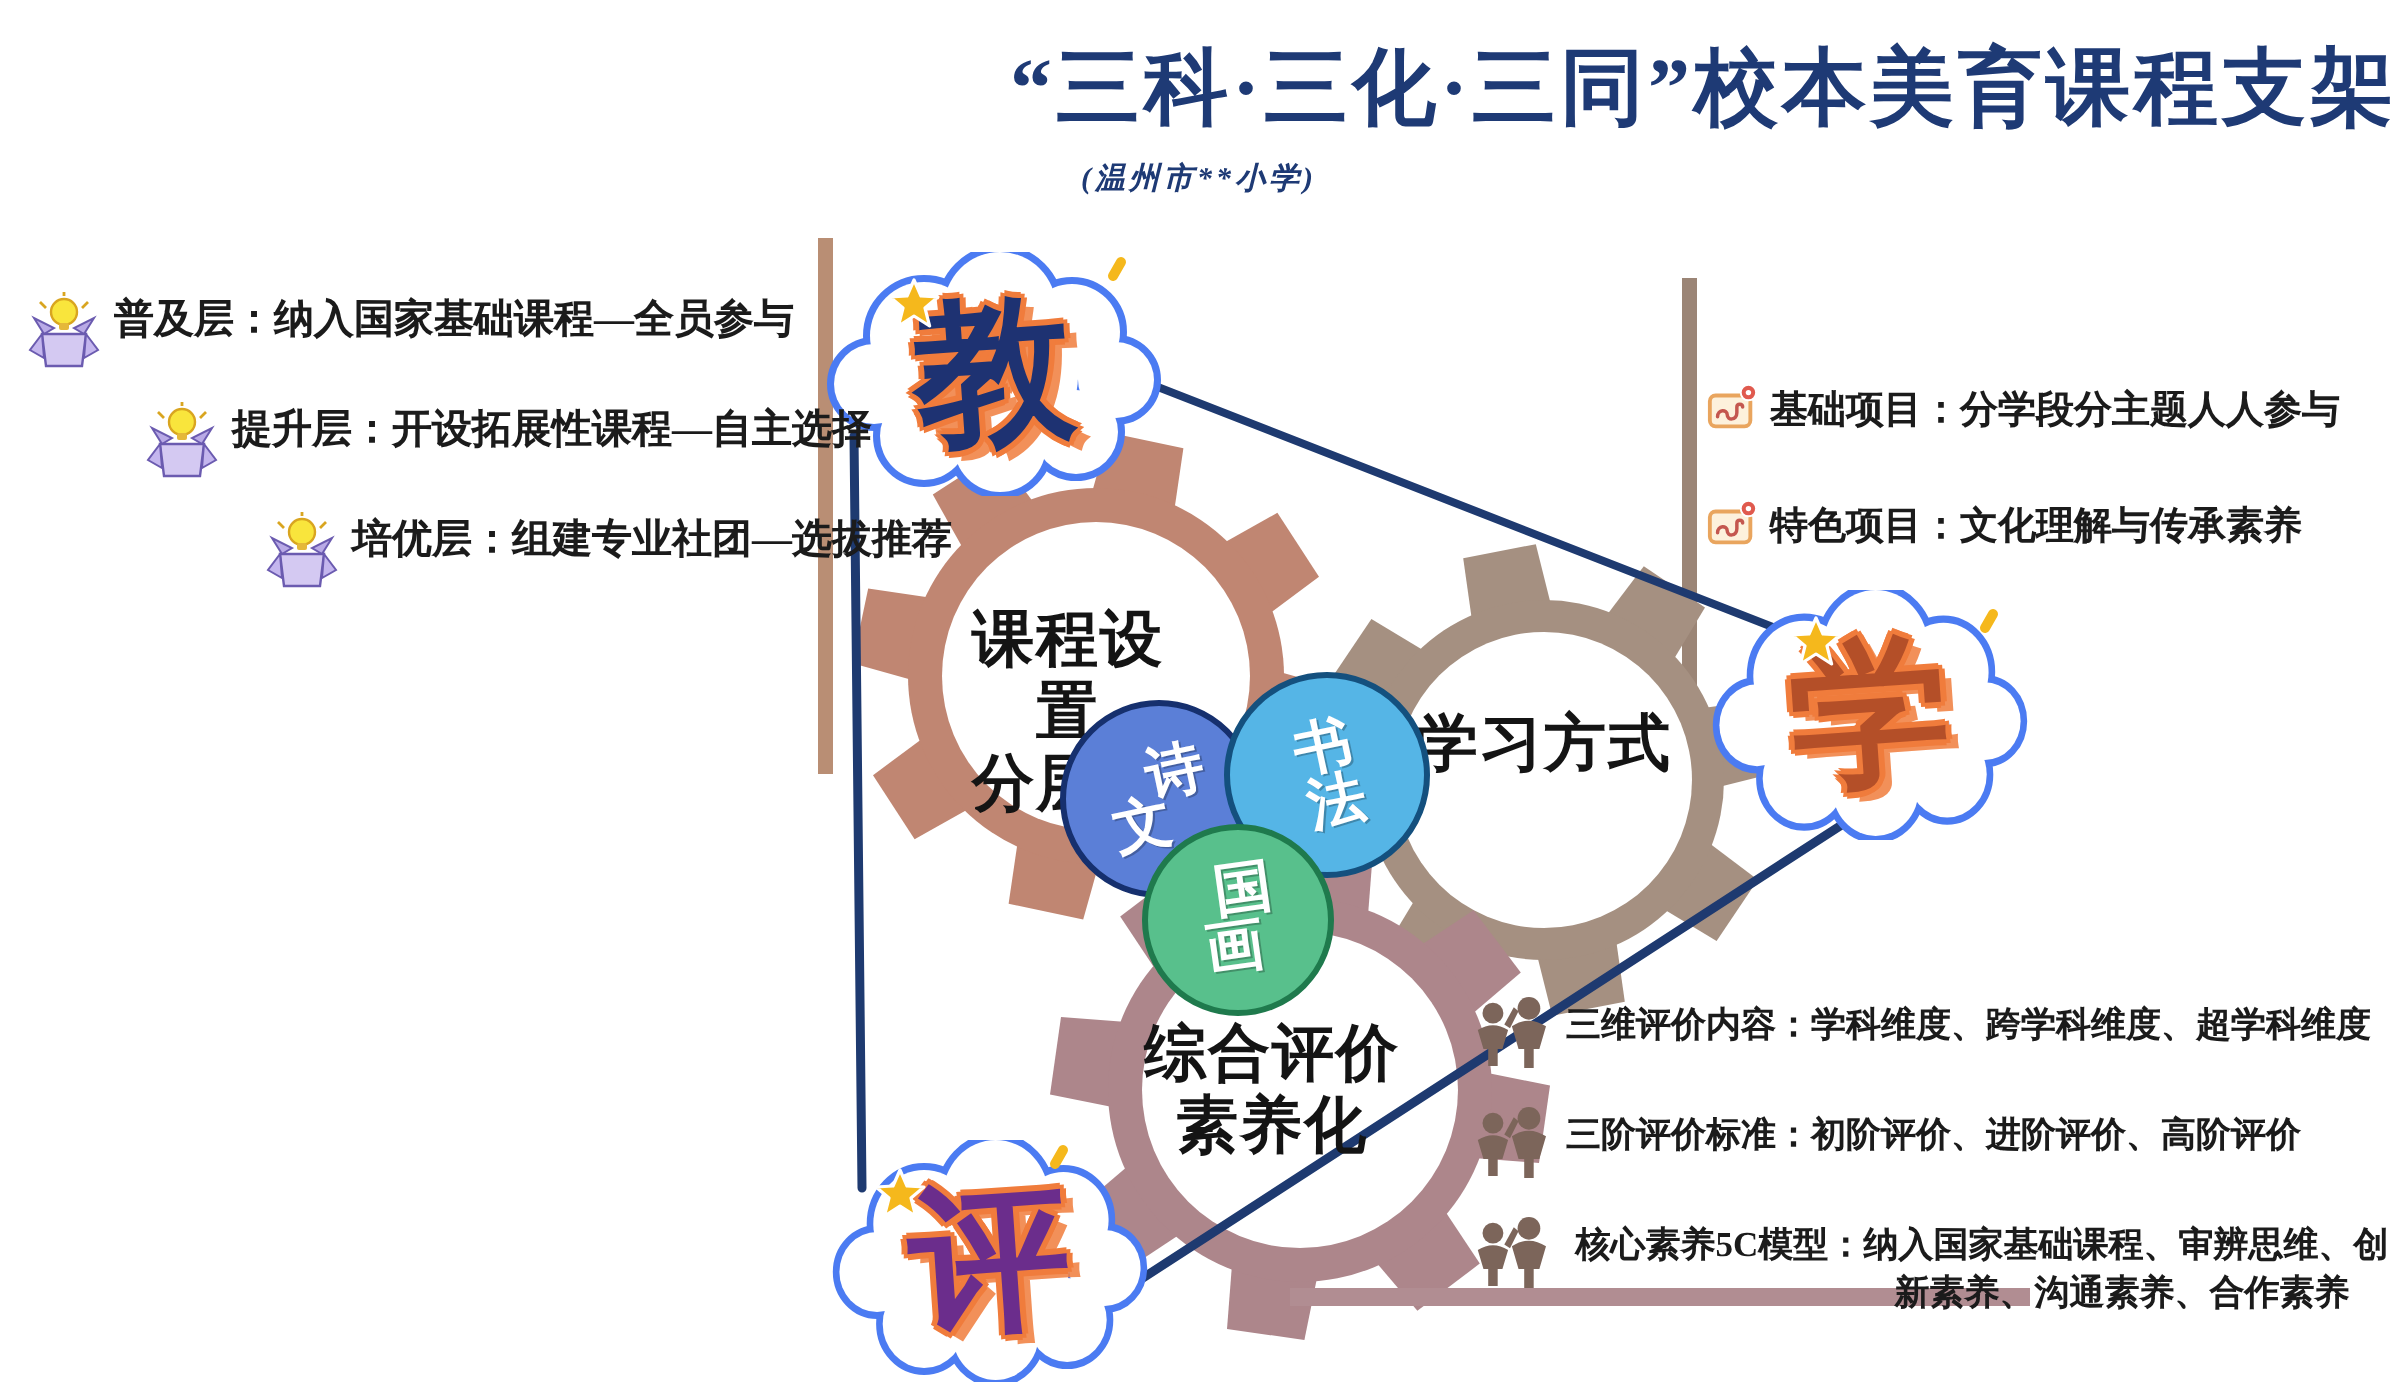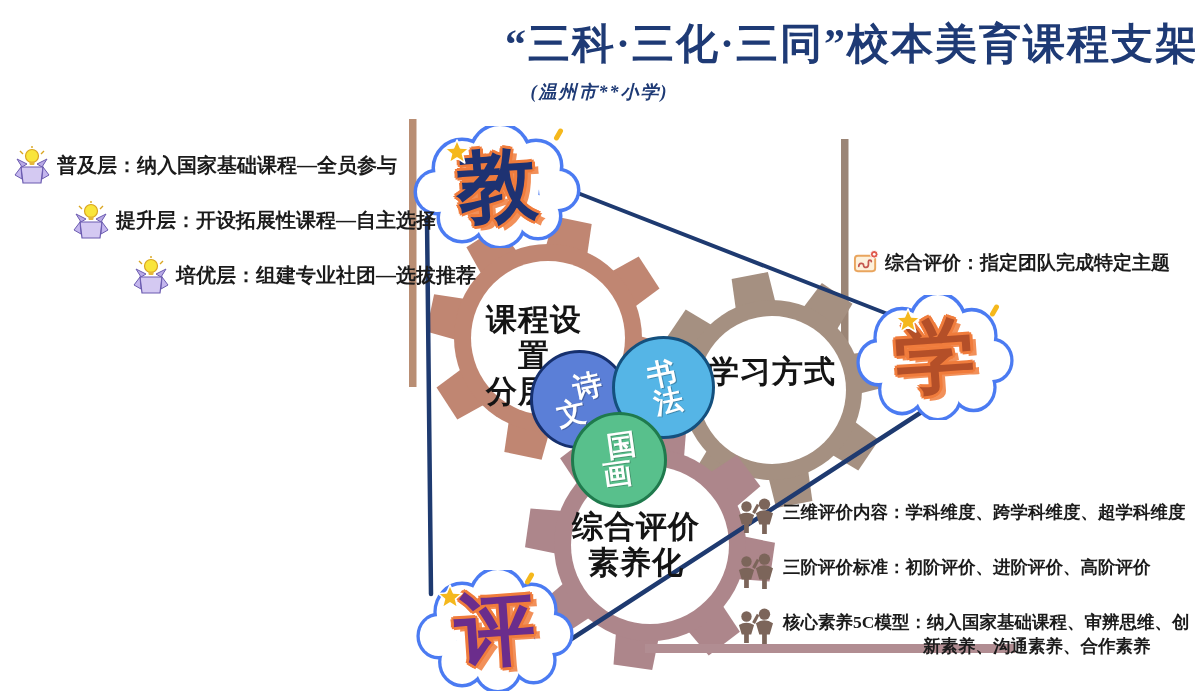--- a/index.html
+++ b/index.html
@@ -4,34 +4,34 @@
 <style>
   html,body{margin:0;padding:0;background:#ffffff;}
   .canvas{position:relative;width:1199px;height:691px;background:#fff;overflow:hidden;
           font-family:"Liberation Serif",serif;}
   .bg{position:absolute;left:0;top:0;z-index:1;}
 
   
   .title{position:absolute;left:0;top:16px;width:100%;text-align:right;z-index:9;
          font-size:42px;font-weight:bold;color:var(--navy);letter-spacing:2px;}
   .subtitle{position:absolute;left:0;top:80px;width:100%;text-align:center;z-index:9;
-         font-size:18px;font-weight:bold;color:var(--navy);letter-spacing:2px;font-style:italic;}
-
-  
-  .level-item{position:absolute;display:flex;align-items:center;gap:7px;z-index:9;
+         font-size:15px;font-weight:bold;color:var(--navy);letter-spacing:2px;font-style:italic;}
+
+  
+  .level-item{position:absolute;display:flex;gap:7px;z-index:9;
               font-size:20px;font-weight:bold;color:var(--text-dark);white-space:nowrap;}
   
   .project-item{position:absolute;display:flex;align-items:center;gap:5px;z-index:9;
               font-size:19px;font-weight:bold;color:var(--text-dark);white-space:nowrap;}
 
   
   .eval-block{position:absolute;left:735px;top:500px;width:464px;z-index:9;}
   .eval-item{display:flex;align-items:flex-start;gap:8px;margin-bottom:21px;}
   .eval-text{font-size:17.5px;font-weight:bold;color:var(--text-dark);line-height:24px;
-             padding-left:140px;text-indent:-140px;}
+             padding-left:140px;text-indent:-140px;text-align:center;}
   .people-icon{flex:0 0 auto;margin-top:-2px;}
 
   
   .gear-label{position:absolute;z-index:3;text-align:center;color:#141414;
               font-family:"Liberation Sans",sans-serif;font-weight:bold;
               font-size:31px;line-height:36px;letter-spacing:1px;}
 
   
   .subject-circle{position:absolute;border-radius:50%;display:flex;flex-direction:column;
                   align-items:center;justify-content:center;color:#fff;font-weight:bold;
@@ -151,28 +151,37 @@
       <rect x="15.5" y="15.5" width="5" height="3.5" rx="1" fill="#e5b83a"></rect>
       <polygon points="8,21 3,13 13,18" fill="#b9aae6" stroke="#6b5bb0" stroke-width="1"></polygon>
       <polygon points="28,21 33,13 23,18" fill="#b9aae6" stroke="#6b5bb0" stroke-width="1"></polygon>
       <polygon points="7,21 29,21 27,37 9,37" fill="#d4c9f2" stroke="#6b5bb0" stroke-width="1.2"></polygon>
       <polygon points="7,21 1,29 8,33" fill="#c4b6ee" stroke="#6b5bb0" stroke-width="1"></polygon>
       <polygon points="29,21 35,29 28,33" fill="#c4b6ee" stroke="#6b5bb0" stroke-width="1"></polygon>
     </svg>
     <span>提升层：开设拓展性课程—自主选择</span>
   </div>
 
+  <div class="project-item" style="left:853px;top:191px">
+    <svg width="27" height="27" viewBox="0 0 28 28">
+      <rect x="2" y="7" width="21" height="16" rx="3" fill="#fdf1dc" stroke="#e9a55e" stroke-width="2"></rect>
+      <path d="M6 18 C6 14 11 14 11 17 C11 20 16 20 16 16 L16 13 C16 11 19 11 19 13" fill="none" stroke="#c4574f" stroke-width="1.8" stroke-linecap="round"></path>
+      <circle cx="22" cy="5.5" r="4" fill="#e05a4e" stroke="#fff" stroke-width="1"></circle>
+      <circle cx="22" cy="5.5" r="1.4" fill="#fff"></circle>
+    </svg>
+    <span>基础项目：分学段分主题人人参与</span>
+  </div>
   <div class="project-item" style="left:853px;top:249px">
     <svg width="27" height="27" viewBox="0 0 28 28">
       <rect x="2" y="7" width="21" height="16" rx="3" fill="#fdf1dc" stroke="#e9a55e" stroke-width="2"></rect>
       <path d="M6 18 C6 14 11 14 11 17 C11 20 16 20 16 16 L16 13 C16 11 19 11 19 13" fill="none" stroke="#c4574f" stroke-width="1.8" stroke-linecap="round"></path>
       <circle cx="22" cy="5.5" r="4" fill="#e05a4e" stroke="#fff" stroke-width="1"></circle>
       <circle cx="22" cy="5.5" r="1.4" fill="#fff"></circle>
     </svg>
-    <span>综合评价：指定团队完成特定主题</span>
+    <span>特色项目：文化理解与传承素养</span>
   </div>
 
   <div class="eval-block">
     <div class="eval-item">
       <svg class="people-icon" width="40" height="36" viewBox="0 0 42 38" fill="#7c655a">
         <circle cx="12" cy="9" r="5.5"></circle>
         <path d="M18 15 L23 6 L25.5 8 L21 17 Z"></path>
         <path d="M4 18 Q12 13 20 18 L17 28 L14.5 28 L14.5 37 L9.5 37 L9.5 28 L7 28 Z"></path>
         <circle cx="31" cy="6.5" r="6"></circle>
         <path d="M22 16 Q31 10 40 16 L36.5 28 L33.5 28 L33.5 38 L28.5 38 L28.5 28 L25.5 28 Z"></path>

